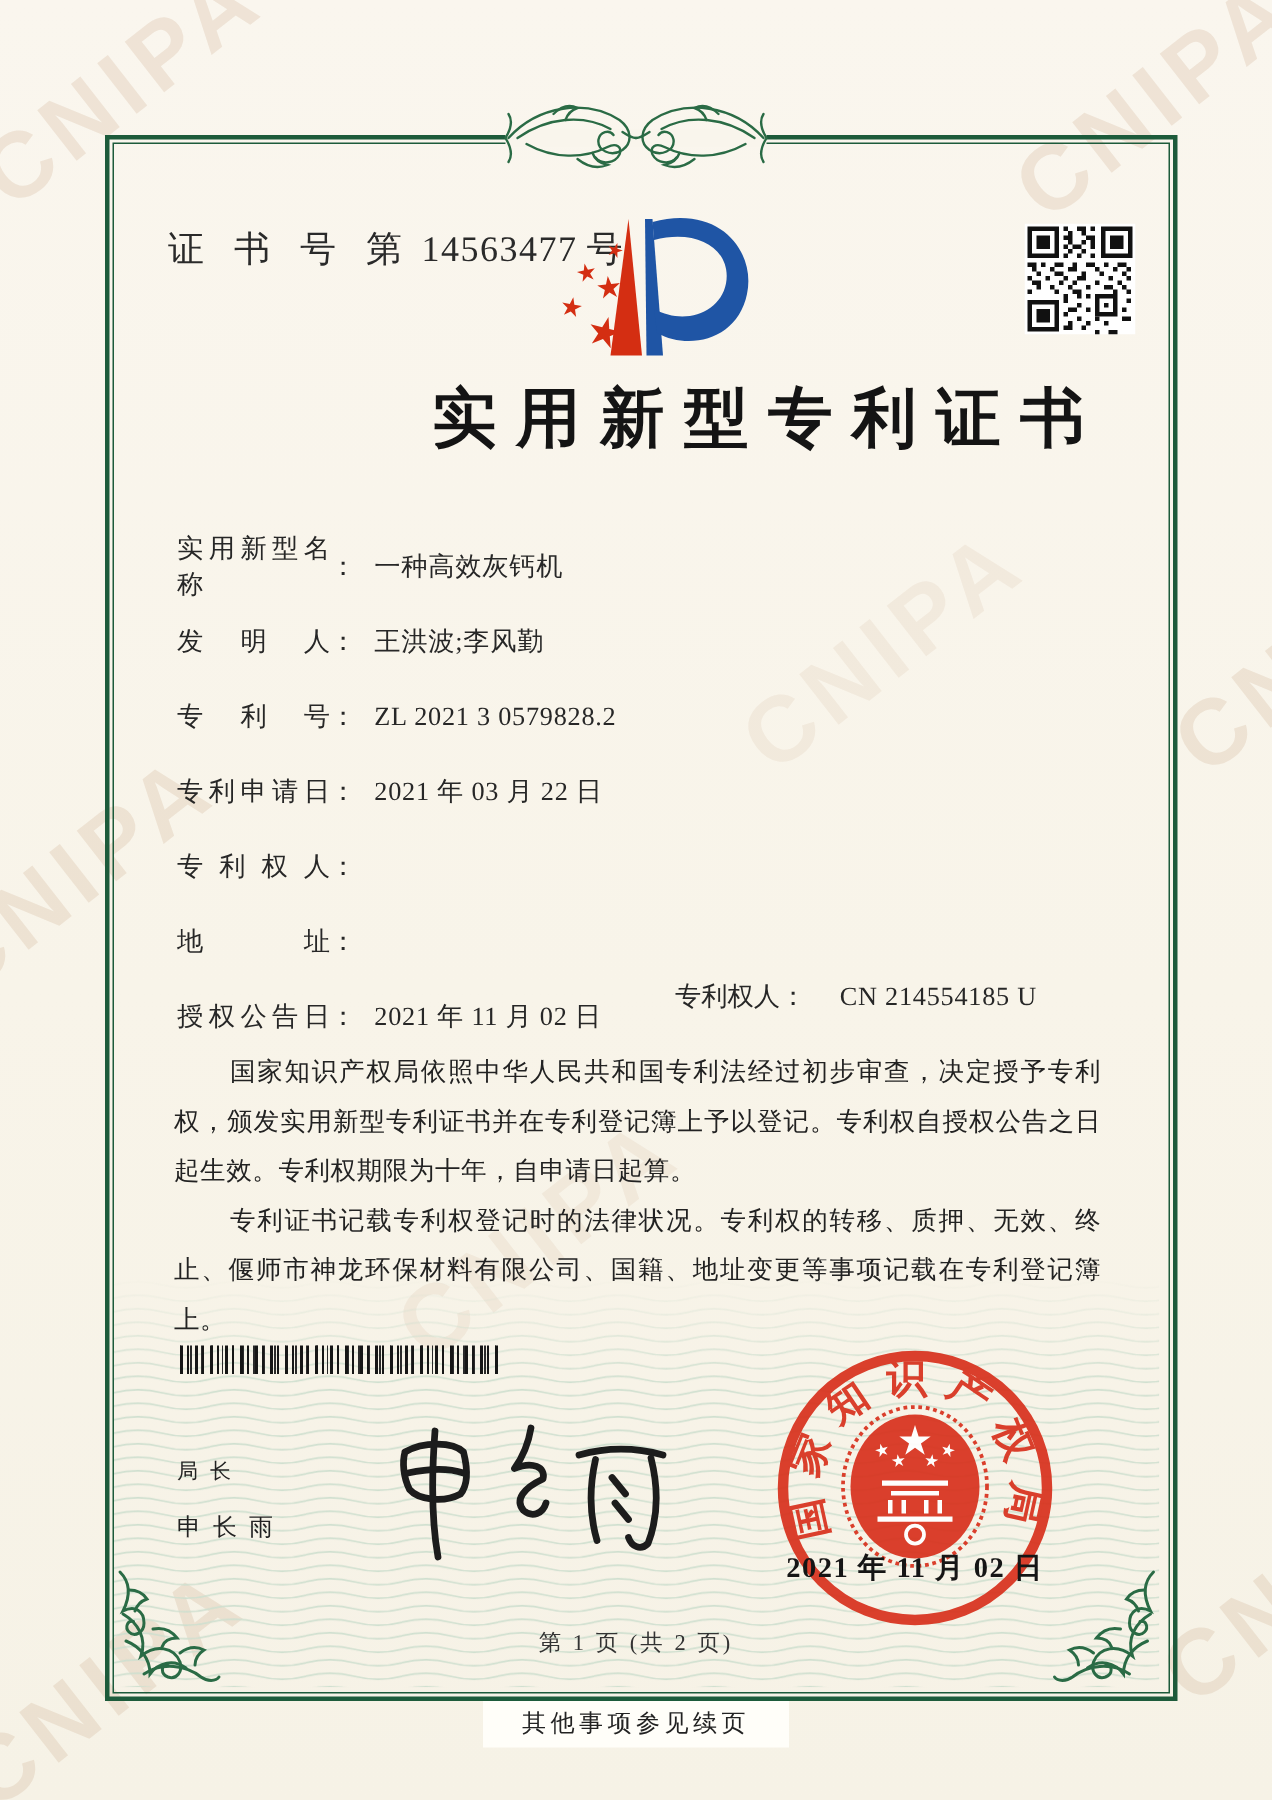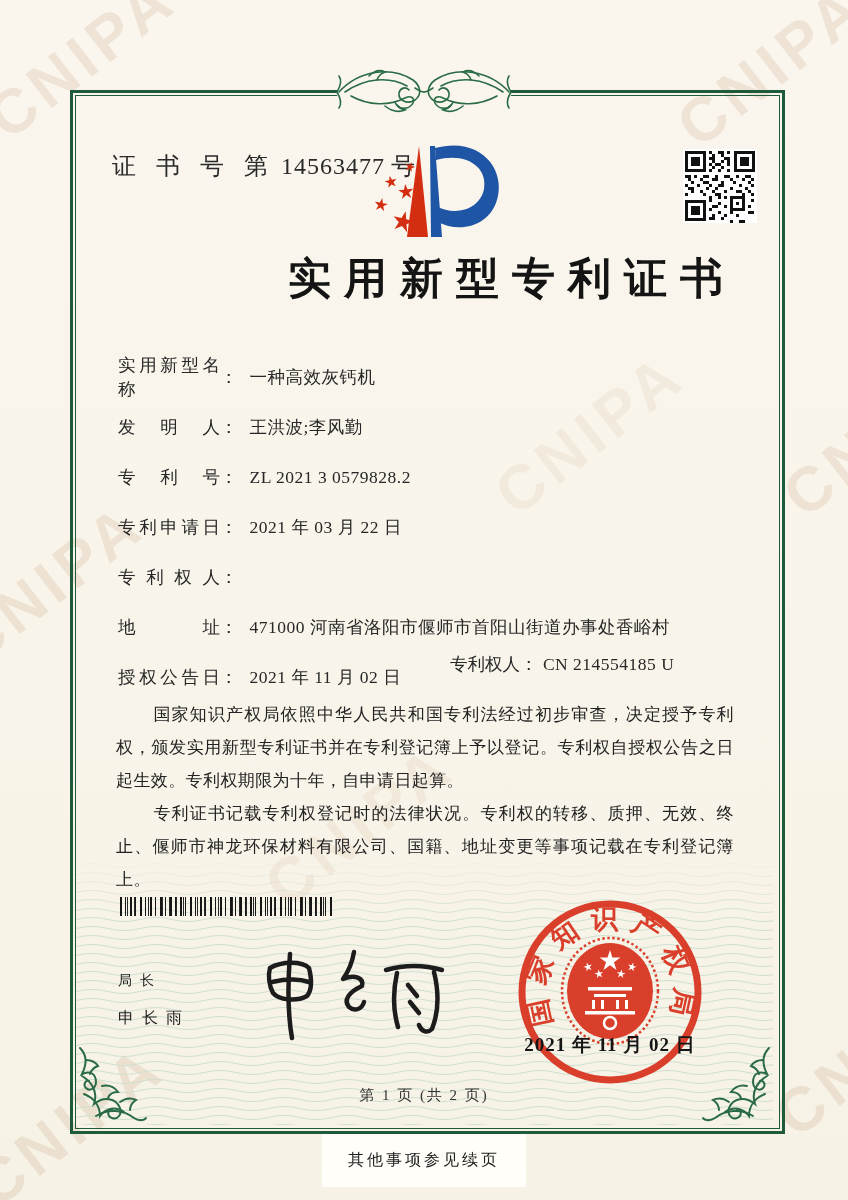--- a/index.html
+++ b/index.html
@@ -39,21 +39,21 @@
   .title{position:absolute;left:0;top:250px;width:736px;text-align:right;
          font-size:43px;font-weight:700;color:#141414;letter-spacing:13px;text-indent:13px;}
 
   
   .fields{position:absolute;left:118px;top:352px;width:620px;font-size:17.5px;color:#272727;}
   .frow{position:relative;height:50px;display:flex;align-items:center;}
   .flabel{display:inline-block;width:102px;text-align:justify;text-align-last:justify;}
   .fcolon{display:inline-block;}
   .fvalue{margin-left:12px;letter-spacing:.5px;}
   .pair2{position:absolute;left:332px;top:0;}
-  .pair2 .fvalue{margin-left:1px;}
+  .pair2 .fvalue{margin-left:18px;}
 
   
   .notice{position:absolute;left:116px;top:698px;width:618px;font-size:17px;
           line-height:33px;color:#222;text-align:justify;}
   .notice p{margin:0;text-indent:2.2em;letter-spacing:.4px;}
 
   
   .barcode{position:absolute;left:120px;top:897px;width:214px;height:19px;
     background:
       repeating-linear-gradient(90deg,#161616 0 2px,transparent 2px 5px,#161616 5px 6px,transparent 6px 10px),
@@ -66,21 +66,21 @@
 
   
   .seal{position:absolute;left:512px;top:895px;width:196px;height:196px;}
   .seal-date{position:absolute;left:512px;top:1032px;width:196px;text-align:center;
              font-size:19px;font-weight:700;color:#151515;letter-spacing:1px;white-space:nowrap;}
 
   
   .page-num{position:absolute;left:0;top:1086px;width:848px;text-align:center;
             font-size:15px;color:#333;letter-spacing:2px;}
   .continuation{position:absolute;left:50%;top:1134px;transform:translateX(-50%);
-                background:#fffef9;padding:16px 26px;font-size:16px;letter-spacing:3px;color:#222;}
+                background:#fffef9;padding:5px 26px;font-size:16px;letter-spacing:3px;color:#222;}
 </style>
 </head>
 <body>
 
 <div id="page">
 
   <div class="wm" style="left:-28px;top:22px;">CNIPA</div>
   <div class="wm" style="left:662px;top:30px;">CNIPA</div>
   <div class="wm light" style="left:480px;top:398px;">CNIPA</div>
   <div class="wm" style="left:768px;top:400px;">CNIPA</div>
@@ -202,21 +202,20 @@
         <span class="fcolon">：</span>
       <span class="fvalue">2021 年 03 月 22 日</span>
     </div>
     <div class="frow">
       <span class="flabel">专利权人</span>
         <span class="fcolon">：</span>
     </div>
     <div class="frow">
       <span class="flabel">地址</span>
         <span class="fcolon">：</span>
-      <span class="fvalue">471000 河南省洛阳市偃师市首阳山街道办事处香峪村</span>
     </div>
     <div class="frow">
       <span class="flabel">授权公告日</span>
         <span class="fcolon">：</span>
       <span class="fvalue">2021 年 11 月 02 日</span>
       <span class="pair2">
         <span>专利权人</span><span>：</span>
         <span class="fvalue">CN 214554185 U</span>
       </span>
     </div>

